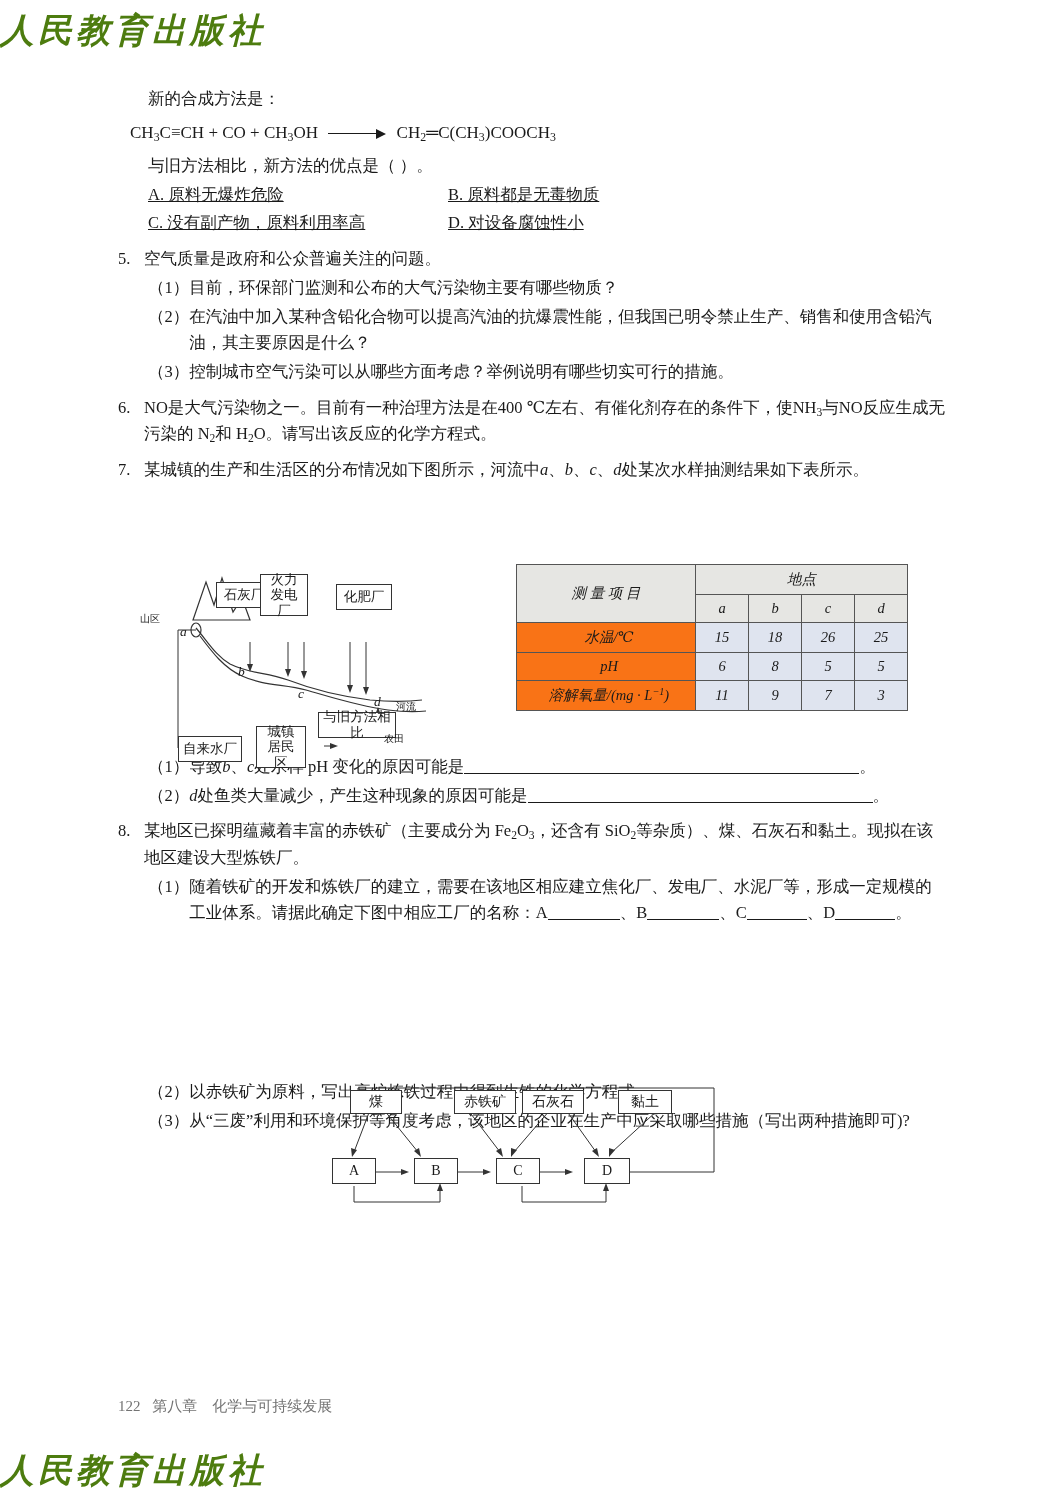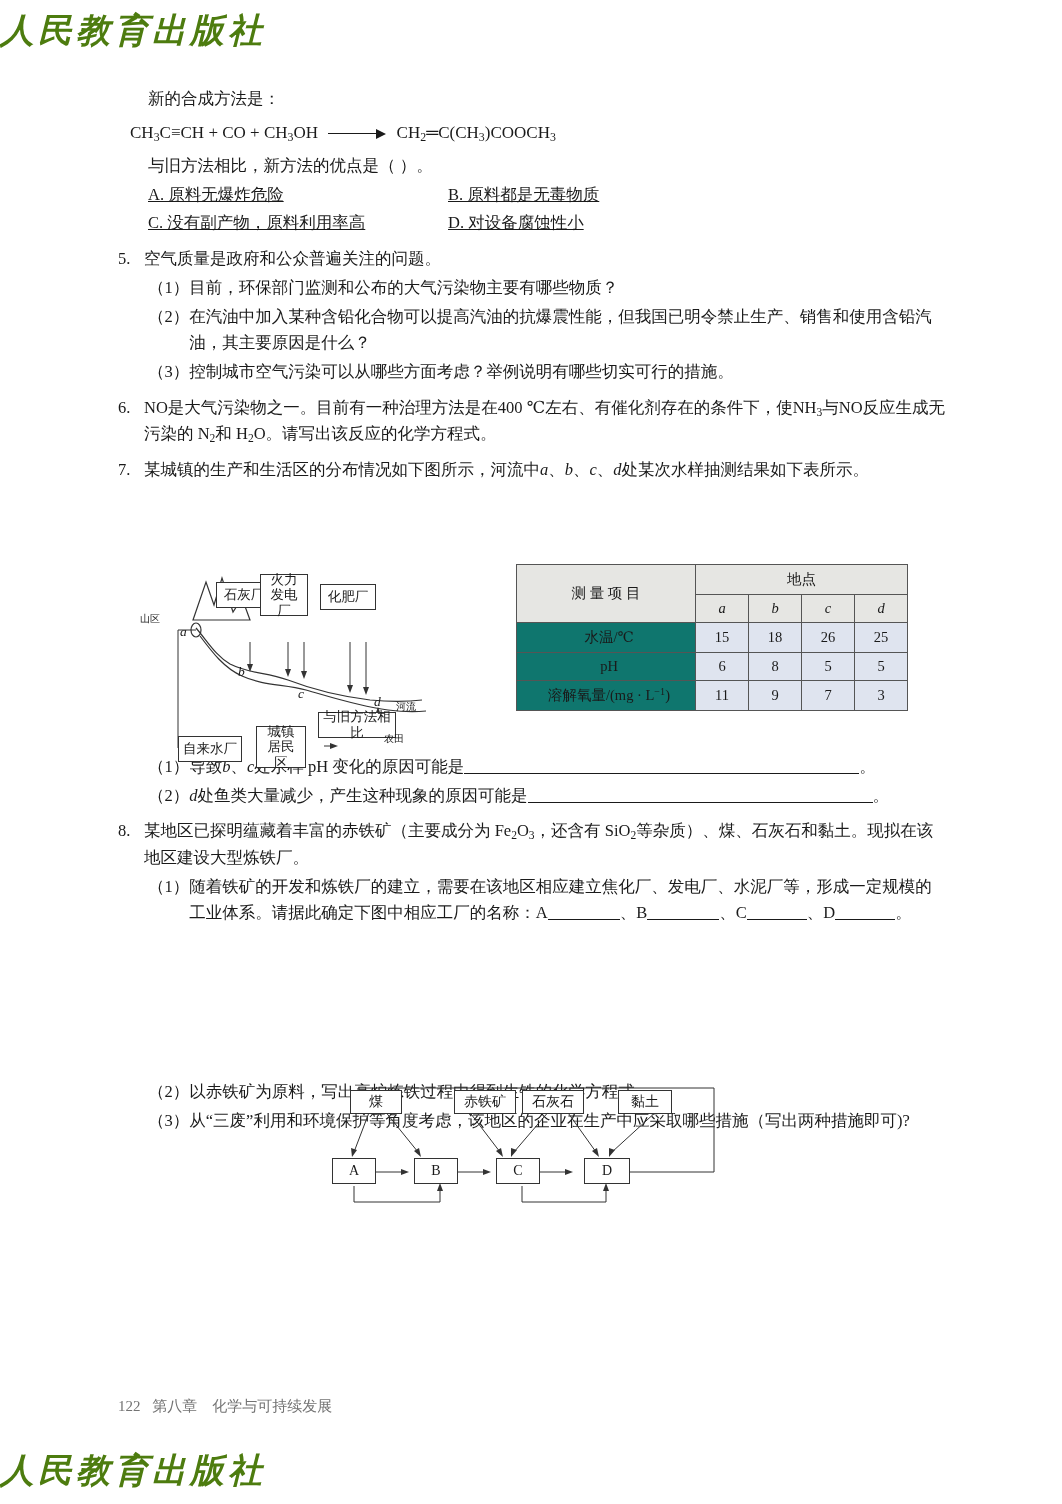--- a/index.html
+++ b/index.html
@@ -85,23 +85,24 @@
   .tbl{
     position:absolute;left:398px;top:4px;
     border-collapse:collapse;
     font-size:14.5px;
   }
   .tbl td,.tbl th{
     border:1px solid #555;
     text-align:center;
     padding:5px 4px;
     font-weight:normal;
+    font-style:italic;
   }
   .tbl .head{background:#e6e6e3;}
-  .tbl .rowlab{background:#0f766e;padding-left:10px;}
+  .tbl .rowlab{background:#f97316;padding-left:10px;}
   .tbl .val{background:#dfe4ef;width:44px;}
   .tbl .itc{font-style:italic;}
 
   
   .fig2{position:absolute;left:118px;top:1078px;width:830px;height:140px;}
   .fbox{
     position:absolute;border:1px solid #333;background:#fff;
     font-size:14px;text-align:center;
     display:flex;align-items:center;justify-content:center;
     box-sizing:border-box;
@@ -249,21 +250,21 @@
 
       <line x1="240" y1="166" x2="240" y2="152" stroke="#333" stroke-width="1"></line>
       <polygon points="240,147 237,155 243,155" fill="#333"></polygon>
     </svg>
 
     <div class="box" style="left:98px;  top:22px; width:56px; height:26px;">石灰厂</div>
     <div class="box" style="left:142px; top:14px; width:48px; height:42px; flex-direction:column;">
       <span>火力</span>
         <span>发电厂</span>
     </div>
-    <div class="box" style="left:202px; top:24px; width:56px; height:26px;">化肥厂</div>
+    <div class="box" style="left:218px; top:24px; width:56px; height:26px;">化肥厂</div>
     <div class="box" style="left:200px; top:152px; width:78px; height:26px;">与旧方法相比</div>
     <div class="box" style="left:60px;  top:176px; width:64px; height:26px;">自来水厂</div>
     <div class="box" style="left:138px; top:166px; width:50px; height:42px; flex-direction:column;">
       <span>城镇</span>
         <span>居民区</span>
     </div>
 
     <div class="lbl" style="left:22px;  top:52px;">山区</div>
     <div class="lbl" style="left:278px; top:140px;">河流</div>
     <div class="lbl" style="left:266px; top:172px;">农田</div>

